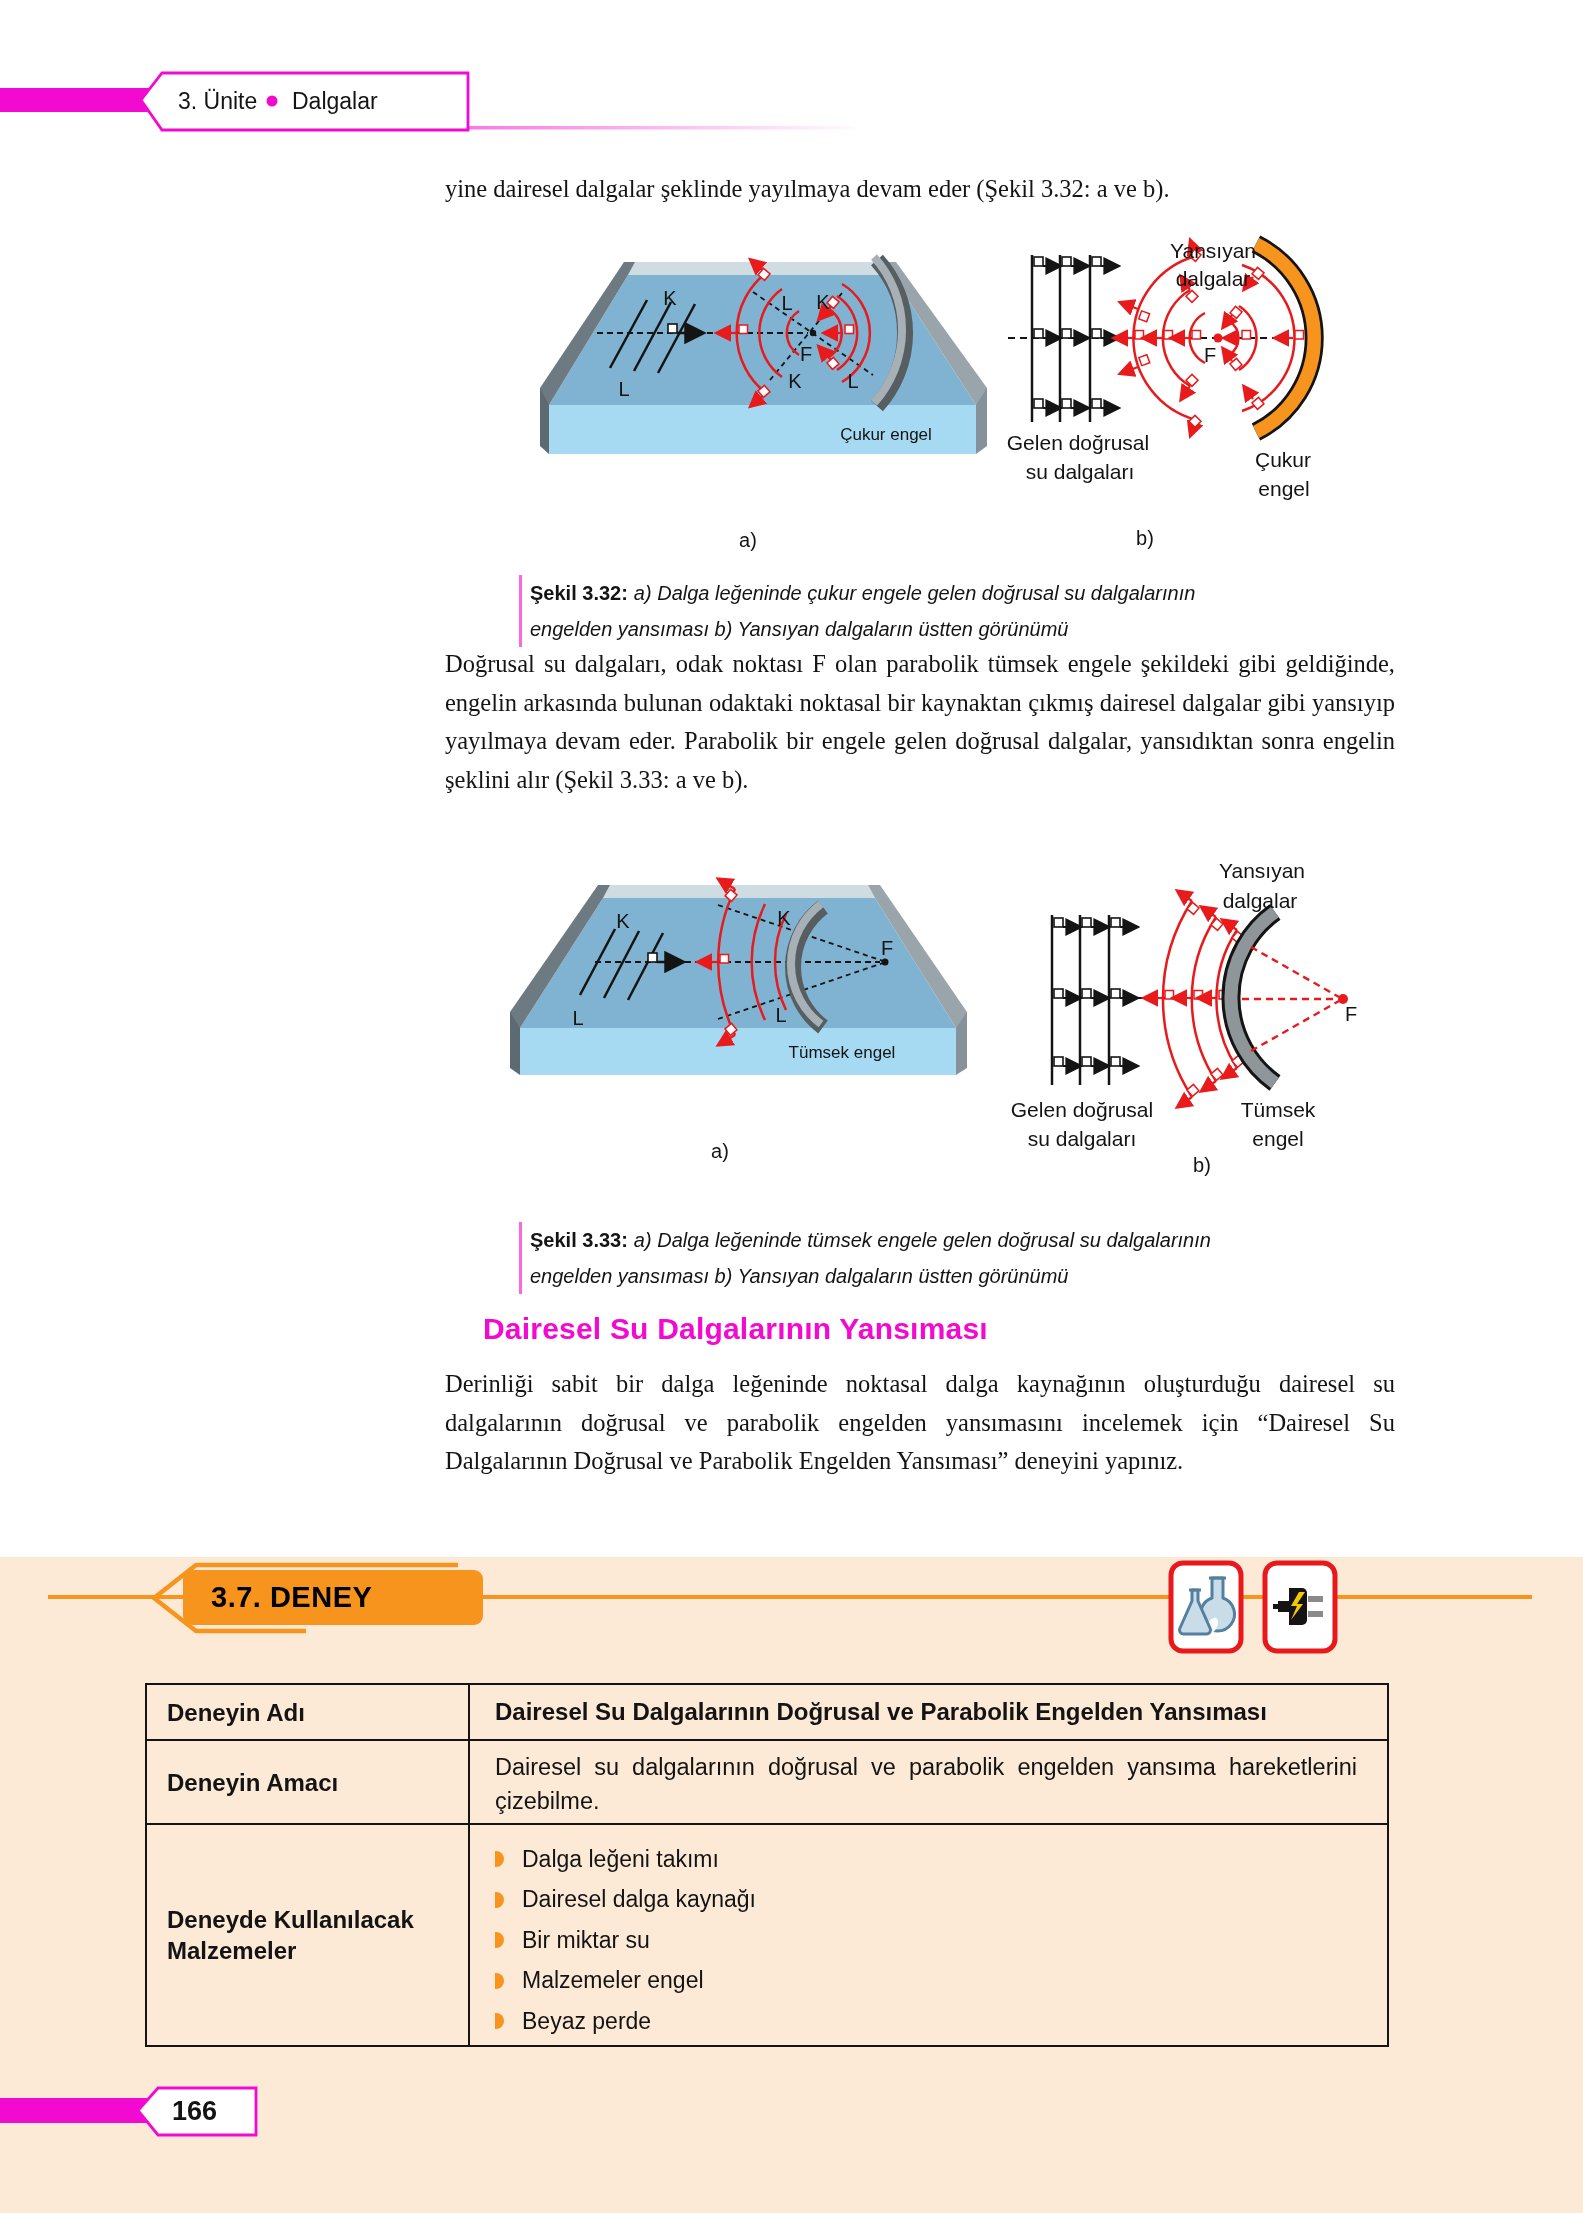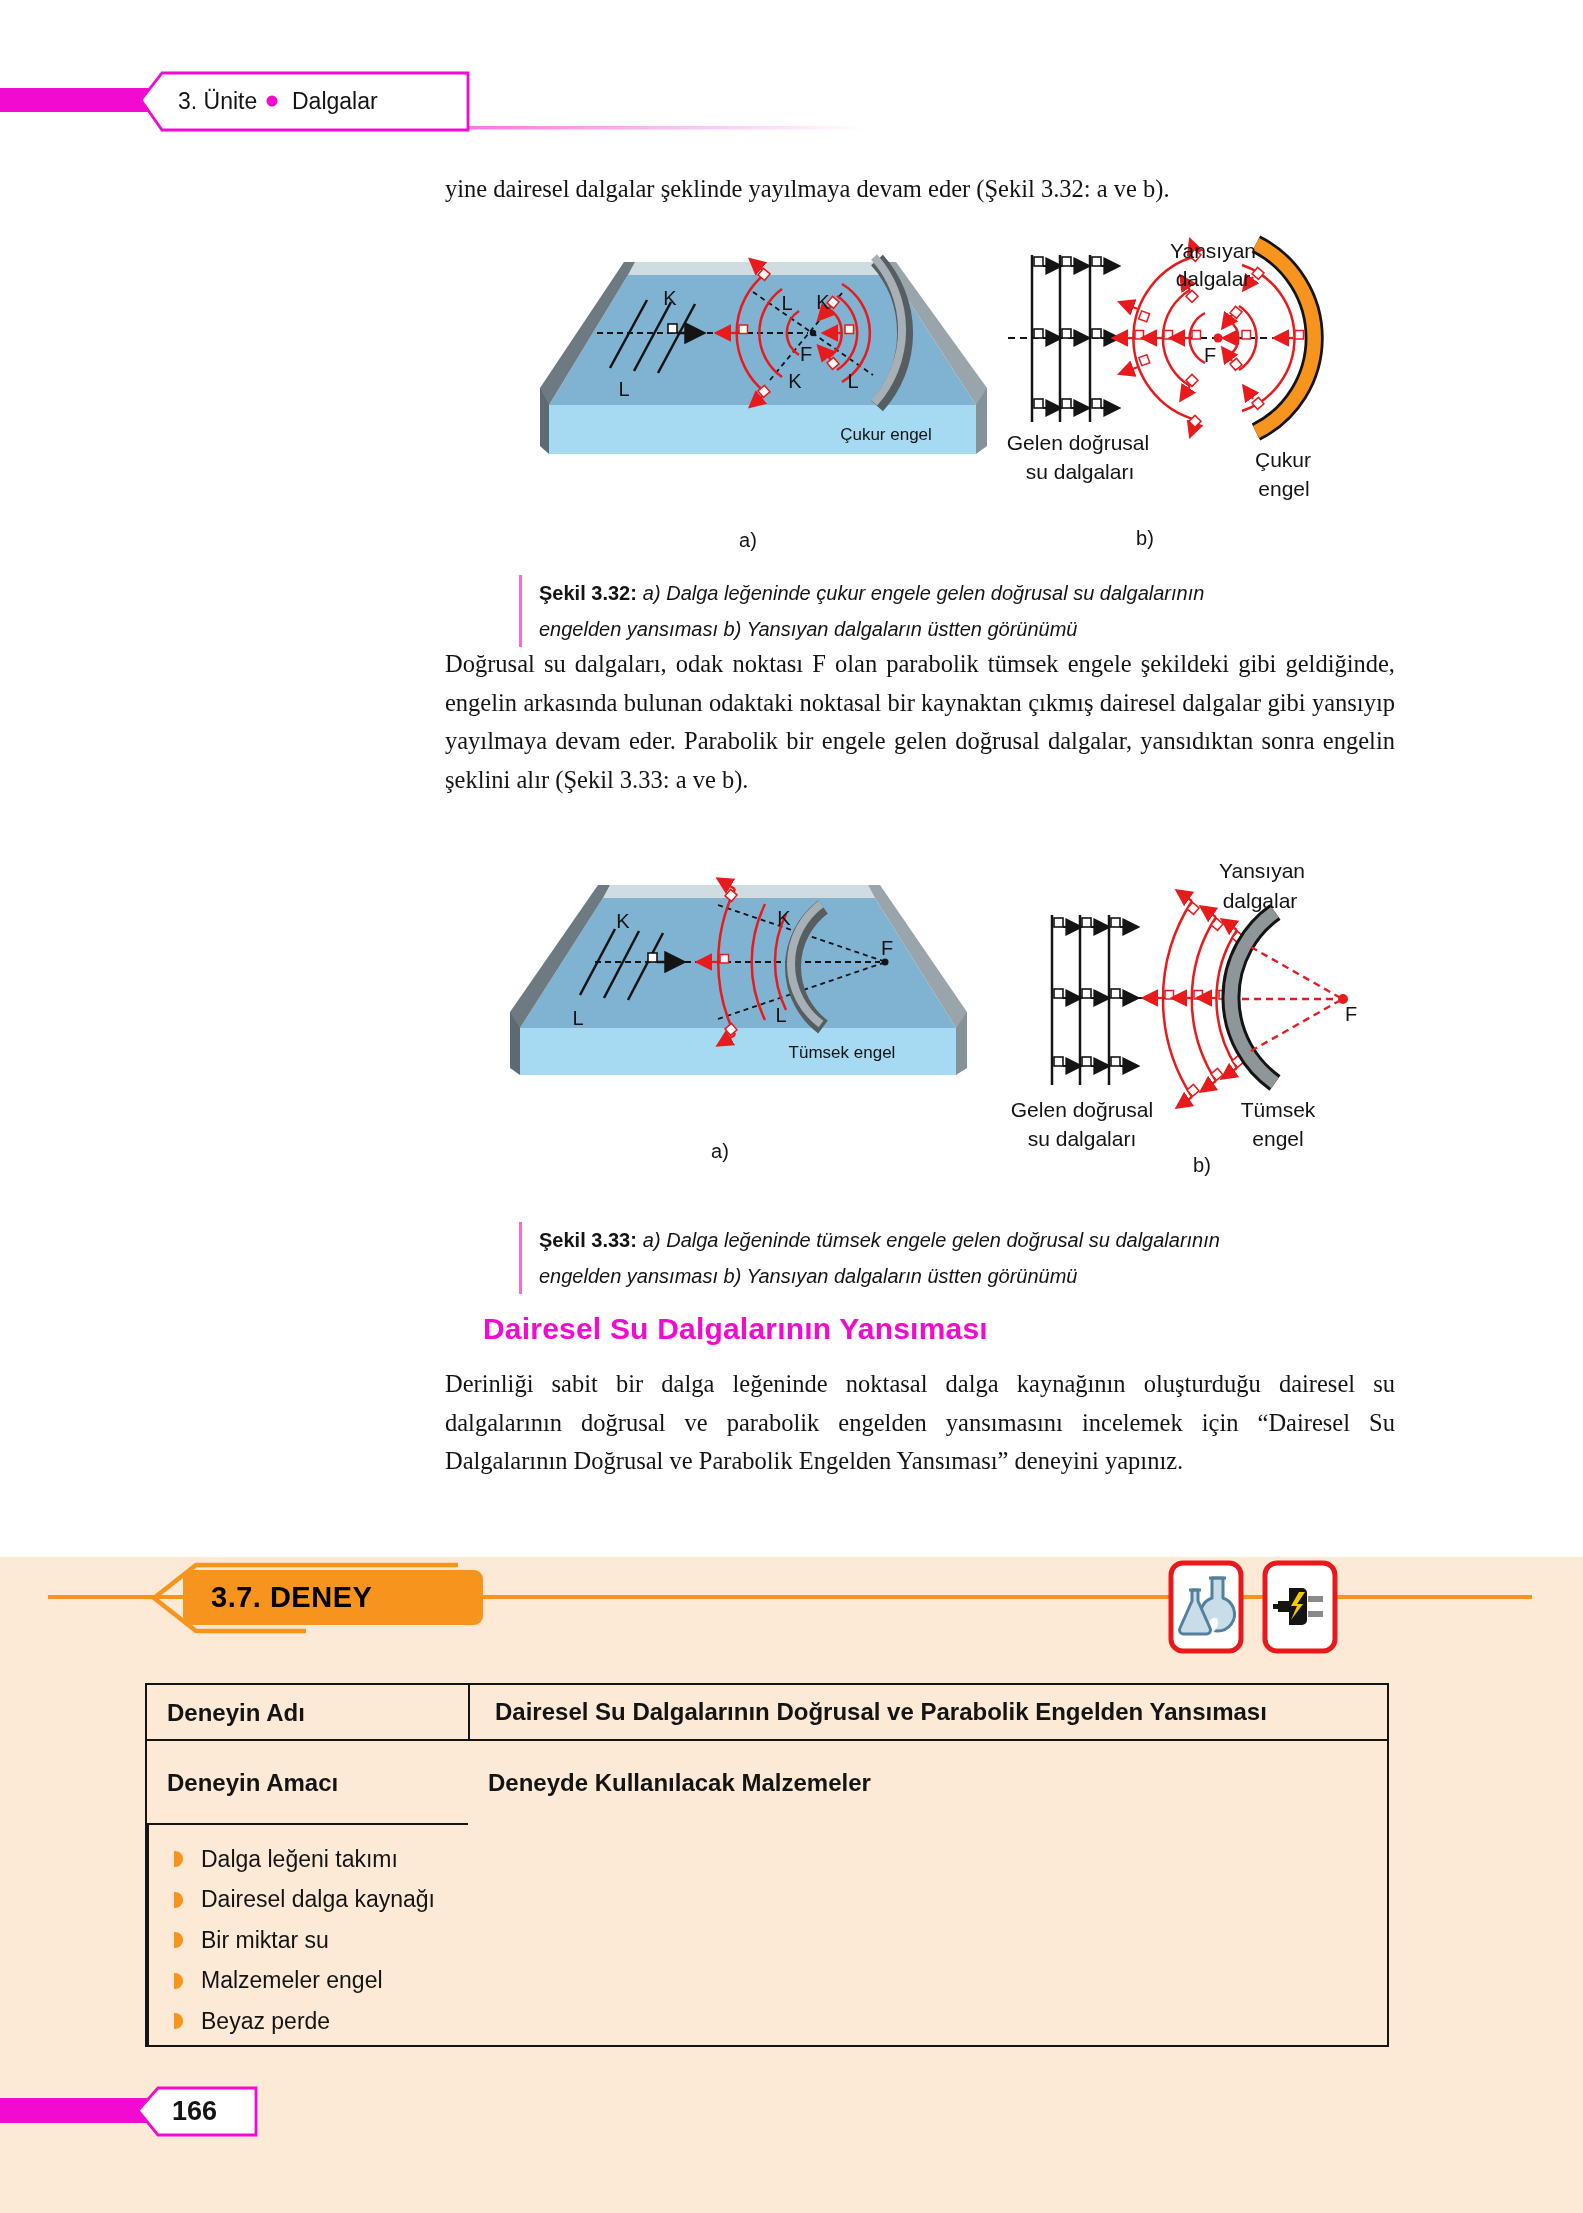--- a/index.html
+++ b/index.html
@@ -1,21 +1,21 @@
 <!DOCTYPE html>
 <html><head>
 <meta charset="utf-8">
 <style>
   html,body{margin:0;padding:0;background:#fff;}
   .page{position:relative;width:1583px;height:2213px;background:#fff;overflow:hidden;
         font-family:"Liberation Sans",sans-serif;color:#141414;}
   .abs{position:absolute;}
   .bodytext{font-family:"Liberation Serif",serif;font-size:24.5px;line-height:38.5px;
             text-align:justify;color:#141414;}
-  .caption{border-left:3px solid #f969dd;padding-left:17px;font-size:20px;line-height:36px;
+  .caption{border-left:3px solid #f969dd;padding-left:8px;font-size:20px;line-height:36px;
            font-style:italic;color:#141414;}
   .cap-label{font-weight:bold;font-style:normal;margin-right:6px;}
   .section-heading{font-size:30px;font-weight:bold;color:#f30ad1;letter-spacing:.2px;margin-left:38px;}
   .exp-bg{background:#fcead7;}
   .orange-line{background:#f7941d;}
   .deney-badge{background:#f7941d;border-radius:9px;color:#000000;font-weight:bold;font-size:29px;
                display:flex;align-items:center;padding-left:28px;letter-spacing:.5px;}
   .exp-table{display:grid;grid-template-columns:321px 1fr;grid-template-rows:54px 84px 222px;
              border:2.5px solid #141414;background:#fcead7;}
   .t-label{display:flex;align-items:center;padding:0 12px 0 20px;font-weight:bold;
@@ -363,20 +363,21 @@
     <path d="M27,28 h13 a5,5 0 0 1 5,5 v27 a5,5 0 0 1 -5,5 h-13 z" fill="#141414"></path>
     <rect x="16" y="41" width="13" height="11" fill="#141414"></rect>
     <rect x="11" y="44" width="7" height="5" fill="#141414"></rect>
     <path d="M37,32 l-8,14 h6 l-6,14 l12,-16 h-6 l8,-12 z" fill="#f5c900"></path>
   </svg>
 
   <div class="abs exp-table" style="left:145px;top:1683px;width:1240px">
     <div class="t-label">Deneyin Adı</div>
     <div class="t-value v-name">Dairesel Su Dalgalarının Doğrusal ve Parabolik Engelden Yansıması</div>
     <div class="t-label row2">Deneyin Amacı</div>
+    <div class="t-value v-purpose row2">Dairesel su dalgalarının doğrusal ve parabolik engelden  yansıma hareketlerini çizebilme.</div>
     <div class="t-label row3">Deneyde Kullanılacak Malzemeler</div>
     <div class="t-value v-materials row3">
       <div class="mat-item">
           <span class="bullet"></span>
           <span>Dalga leğeni takımı</span>
         </div>
       <div class="mat-item">
           <span class="bullet"></span>
           <span>Dairesel dalga kaynağı</span>
         </div>

